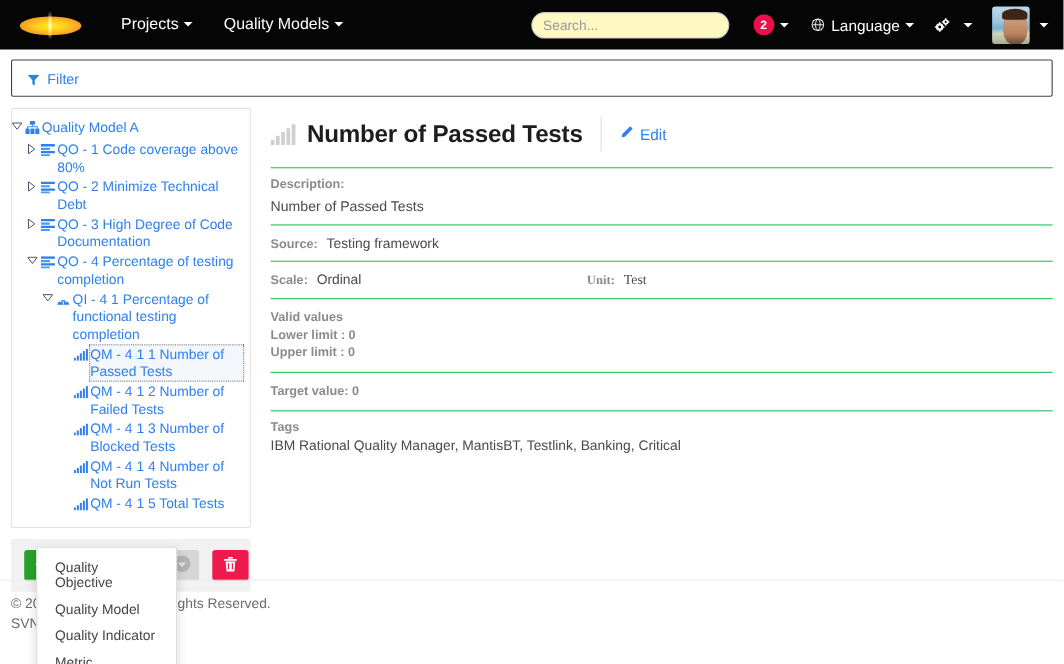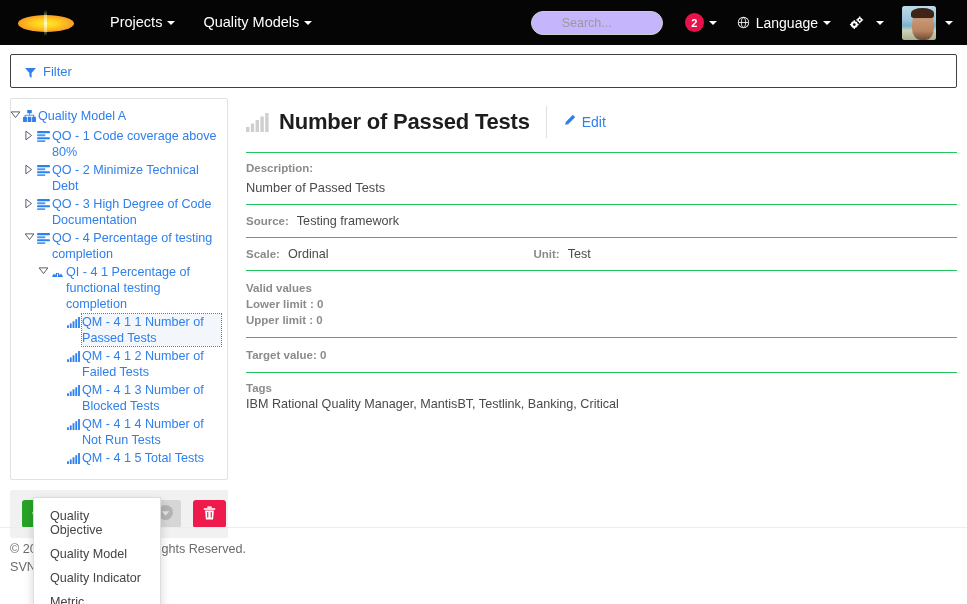--- a/index.html
+++ b/index.html
@@ -32,22 +32,22 @@
     color:#ffffff; font-size:14.5px; padding: 0 14px; line-height:45px;
     text-decoration:none; white-space:nowrap; display:inline-block;
   }
   .caret {
     display:inline-block; width:0; height:0; margin-left:5px; vertical-align:middle;
     border-left:4px solid transparent; border-right:4px solid transparent;
     border-top:4px solid #ffffff;
   }
   .nav-right { margin-left:auto; display:flex; align-items:center; gap:0; }
   .searchbox {
-    width: 132px; height: 24px; border-radius: 12px; background:#c4b5fd; border:1px solid #ccc;
-    display:flex; align-items:center; padding: 0 28px; margin-right: 22px;
+    width: 180px; height: 24px; border-radius: 12px; background:#fef9c3; border:1px solid #ccc;
+    display:flex; align-items:center; padding: 0 8px; margin-right: 22px;
   }
   .searchbox input {
     border:none; outline:none; width:100%; font-size:12.5px; color:#555;
     font-family:"Liberation Sans", sans-serif; background:transparent;
   }
   .searchbox input::placeholder { color:#9a9a9a; }
   .badge-wrap { display:flex; align-items:center; margin-right: 20px; }
   .badge {
     width:19px; height:19px; border-radius:50%; background:#e8114b; color:#fff;
     font-size:11px; font-weight:bold; display:flex; align-items:center; justify-content:center;
@@ -122,21 +122,21 @@
   .edit-link { color:#2f80ed; font-size:14px; text-decoration:none; display:flex; align-items:center; }
   .edit-link .pencil { margin-right:6px; }
 
   .detail-block { border-top:1px solid #22c55e; padding: 9px 0 9px 0; }
   .detail-block:first-child { border-top:none; }
   .lbl { color:#8b8b8b; font-size:11.5px; font-weight:bold; }
   .val { color:#4a4a4a; font-size:12.6px; }
   .row-line { padding: 2px 0; }
   .inline-row { display:flex; }
   .inline-row .cell { display:flex; align-items:baseline; }
-  .cell-2 { margin-left: 205px; }
+  .cell-2 { margin-left: 205px; font-family: Liberation Serif, serif; }
   .desc-val { color:#4a4a4a; font-size:12.8px; padding-top:6px; }
   .tag-val { color:#4a4a4a; font-size:12.6px; padding-top:3px; }
 
   
   .footer {
     position:absolute; left:0; right:0; top:527px; border-top:1px solid #ededed;
     padding: 12px 10px 0 10px;
   }
   .footer-line { color:#6b6b6b; font-size:12.6px; line-height:18px; }
 </style>

